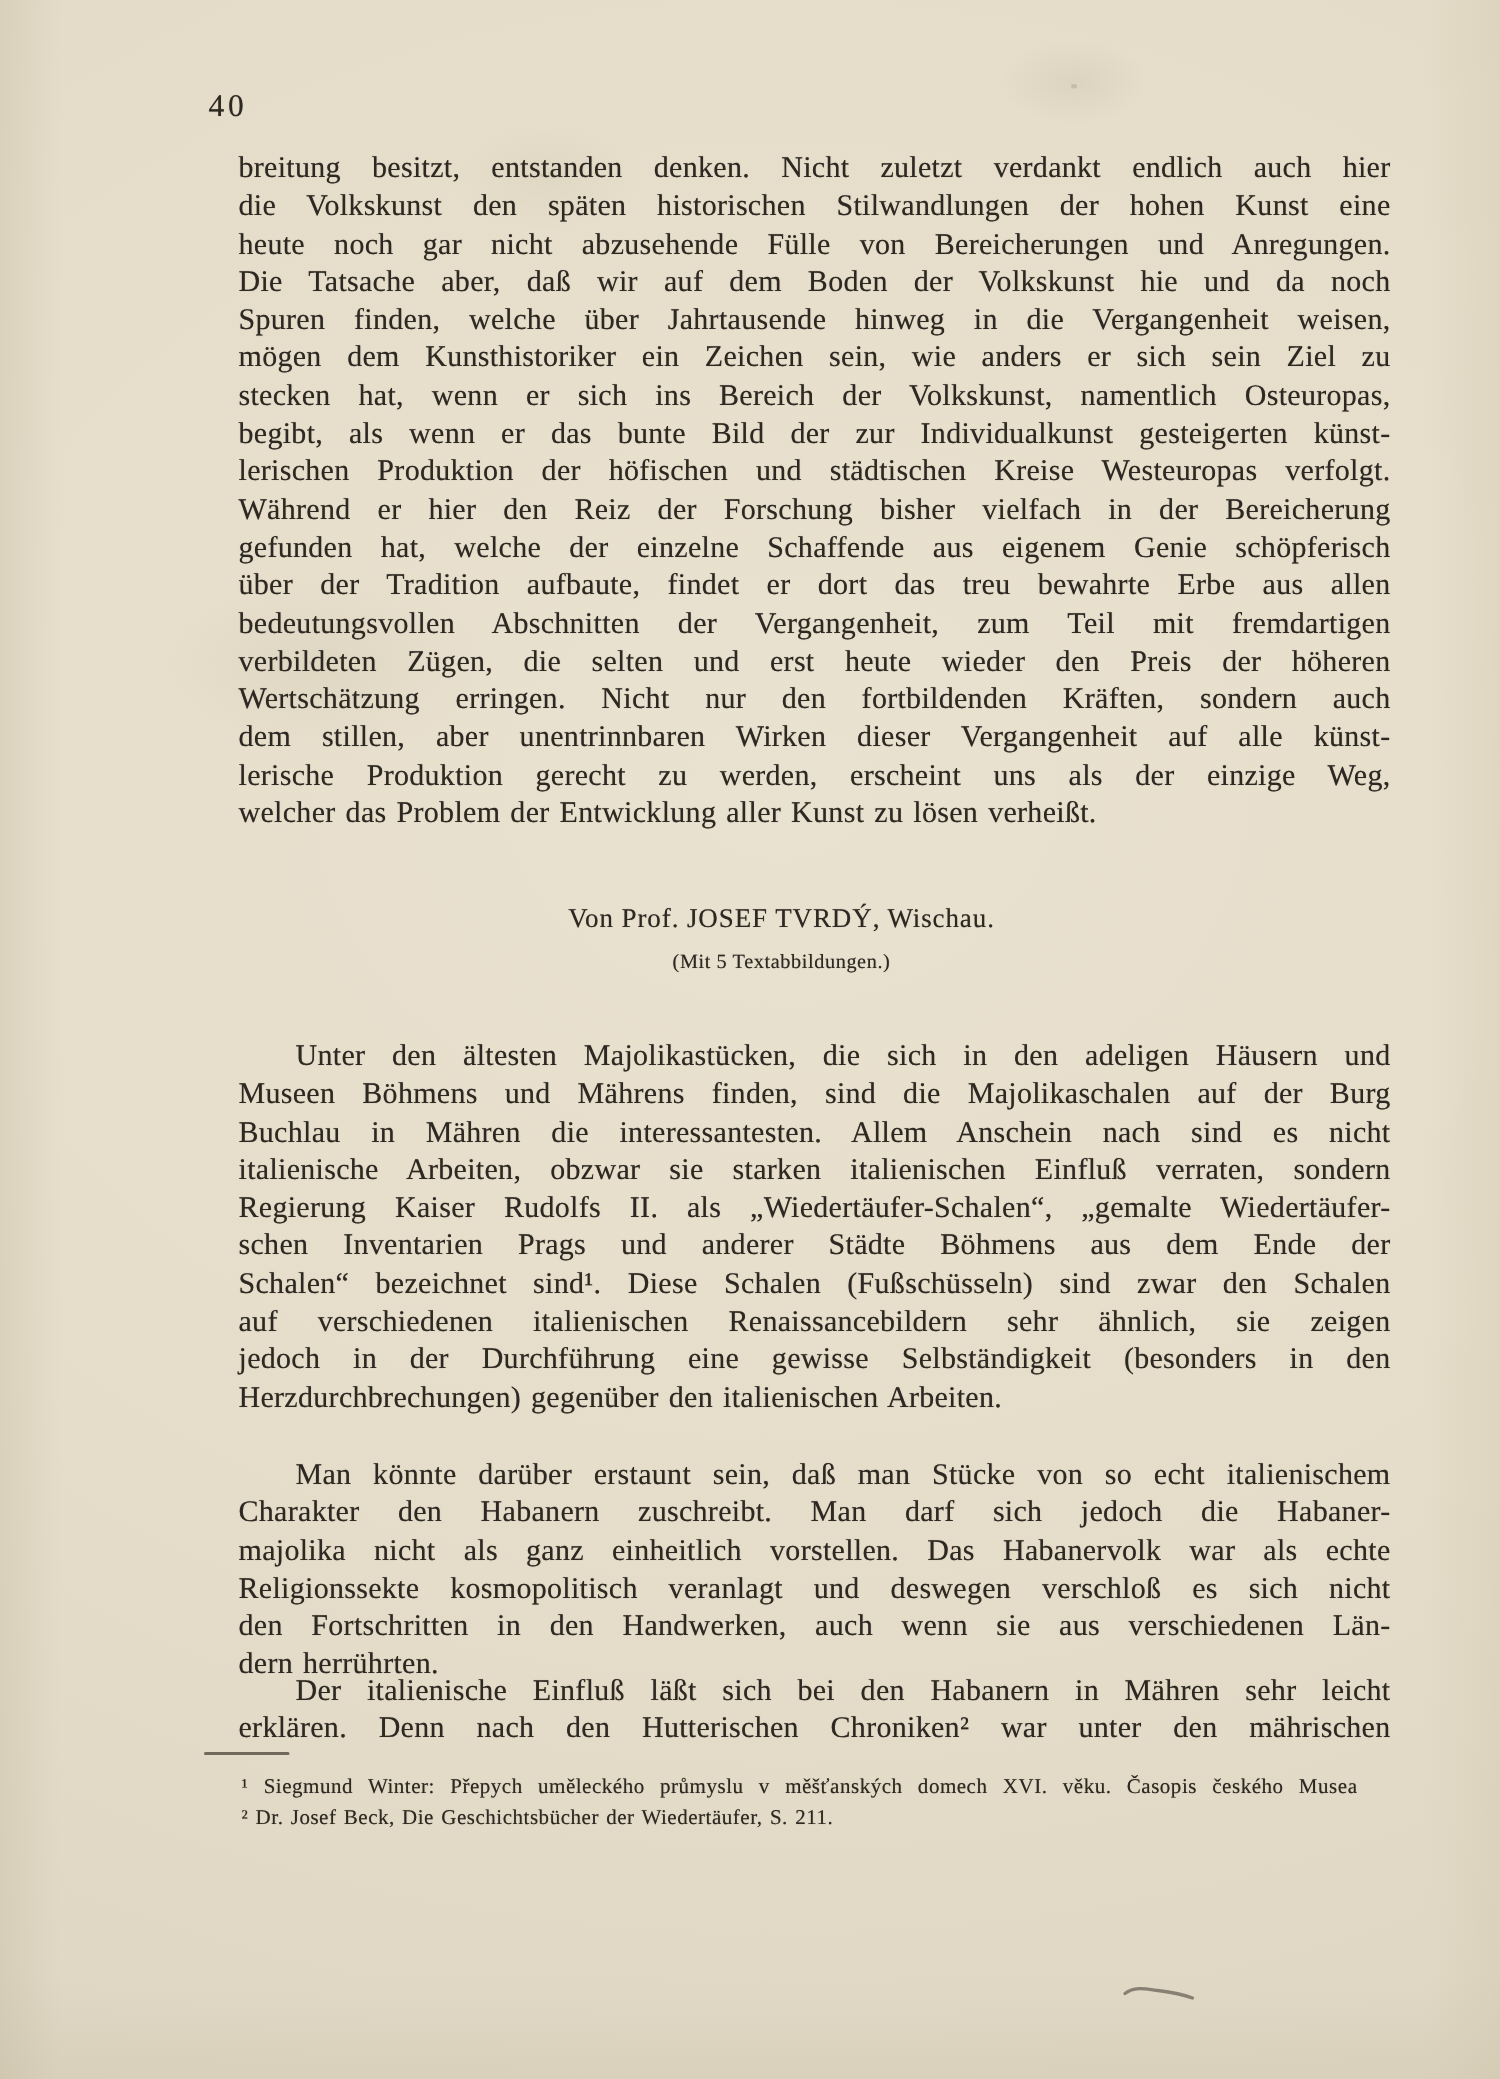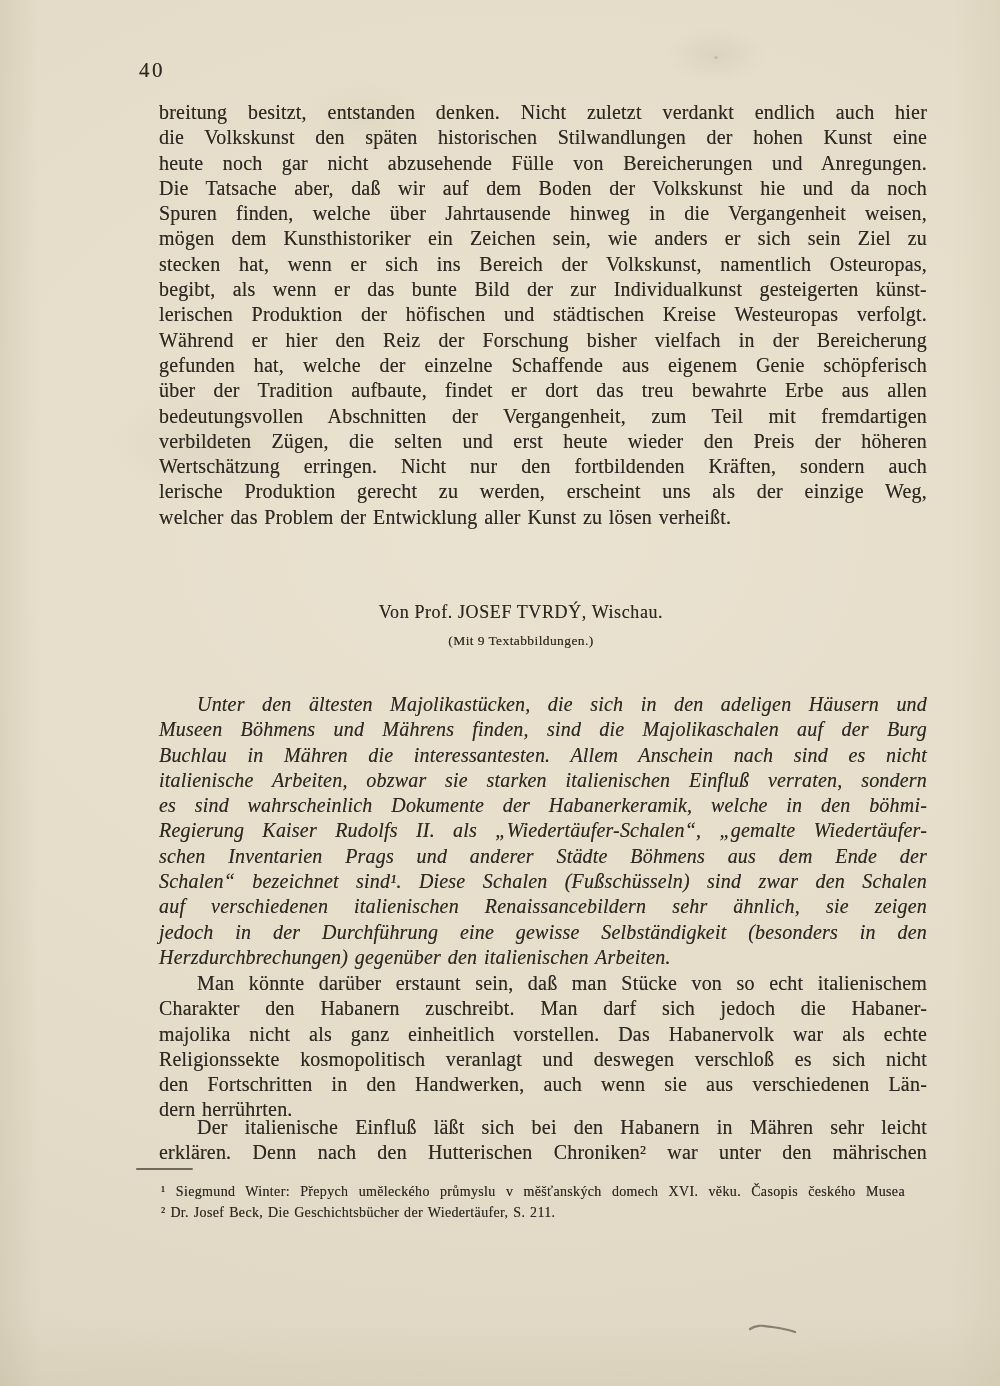--- a/index.html
+++ b/index.html
@@ -36,21 +36,21 @@
   .block{
     position:absolute; left:137px; width:768px;
     font-size:20px; line-height:25.3px;
     letter-spacing:0.2px; word-spacing:1.5px;margin-left:22px;
   }
   .line{ text-align:justify; text-align-last:justify; }
   .line.last{ text-align-last:left; }
   .justify-all .line.last{ text-align-last:justify; }
   .para.indent .line:first-child{ text-indent:38px; }
   .p1{ top:100px; }
-  .p2{ top:692px;font-style:italic; }
+  .p2{ top:692px; }
   .p3{ top:971px; }
   .p4{ top:1115px; }
   .article-head{
     position:absolute; left:137px; top:592px; width:768px;
     text-align:center;
   }
   .article-title{
     margin:0; font-size:31px; font-weight:normal;
     letter-spacing:1px; line-height:34px;
   }
@@ -100,35 +100,35 @@
       <div class="line">mögen dem Kunsthistoriker ein Zeichen sein, wie anders er sich sein Ziel zu</div>
       <div class="line">stecken hat, wenn er sich ins Bereich der Volkskunst, namentlich Osteuropas,</div>
       <div class="line">begibt, als wenn er das bunte Bild der zur Individualkunst gesteigerten künst-</div>
       <div class="line">lerischen Produktion der höfischen und städtischen Kreise Westeuropas verfolgt.</div>
       <div class="line">Während er hier den Reiz der Forschung bisher vielfach in der Bereicherung</div>
       <div class="line">gefunden hat, welche der einzelne Schaffende aus eigenem Genie schöpferisch</div>
       <div class="line">über der Tradition aufbaute, findet er dort das treu bewahrte Erbe aus allen</div>
       <div class="line">bedeutungsvollen Abschnitten der Vergangenheit, zum Teil mit fremdartigen</div>
       <div class="line">verbildeten Zügen, die selten und erst heute wieder den Preis der höheren</div>
       <div class="line">Wertschätzung erringen.  Nicht nur den fortbildenden Kräften, sondern auch</div>
+      <div class="line">dem stillen, aber unentrinnbaren Wirken dieser Vergangenheit auf alle künst-</div>
       <div class="line">lerische Produktion gerecht zu werden, erscheint uns als der einzige Weg,</div>
       <div class="line last">welcher das Problem der Entwicklung aller Kunst zu lösen verheißt.</div>
     </div>
 
   <div class="article-head ink">
     <div class="article-byline">Von Prof. JOSEF TVRDÝ, Wischau.</div>
-    <div class="article-note">(Mit 9 Textabbildungen.)</div>
+    <div class="article-note">(Mit 5 Textabbildungen.)</div>
   </div>
 
   <div class="block para p2 indent ink">
       <div class="line">Unter den ältesten Majolikastücken, die sich in den adeligen Häusern und</div>
       <div class="line">Museen Böhmens und Mährens finden, sind die Majolikaschalen auf der Burg</div>
       <div class="line">Buchlau in Mähren die interessantesten.  Allem Anschein nach sind es nicht</div>
       <div class="line">italienische Arbeiten, obzwar sie starken italienischen Einfluß verraten, sondern</div>
-      <div class="line">es sind wahrscheinlich Dokumente der Habanerkeramik, welche in den böhmi-</div>
       <div class="line">Regierung Kaiser Rudolfs II. als „Wiedertäufer-Schalen“, „gemalte Wiedertäufer-</div>
       <div class="line">schen Inventarien Prags und anderer Städte Böhmens aus dem Ende der</div>
       <div class="line">Schalen“ bezeichnet sind¹.  Diese Schalen (Fußschüsseln) sind zwar den Schalen</div>
       <div class="line">auf verschiedenen italienischen Renaissancebildern sehr ähnlich, sie zeigen</div>
       <div class="line">jedoch in der Durchführung eine gewisse Selbständigkeit (besonders in den</div>
       <div class="line last">Herzdurchbrechungen) gegenüber den italienischen Arbeiten.</div>
     </div>
 
   <div class="block para p3 indent ink">
       <div class="line">Man könnte darüber erstaunt sein, daß man Stücke von so echt italienischem</div>

